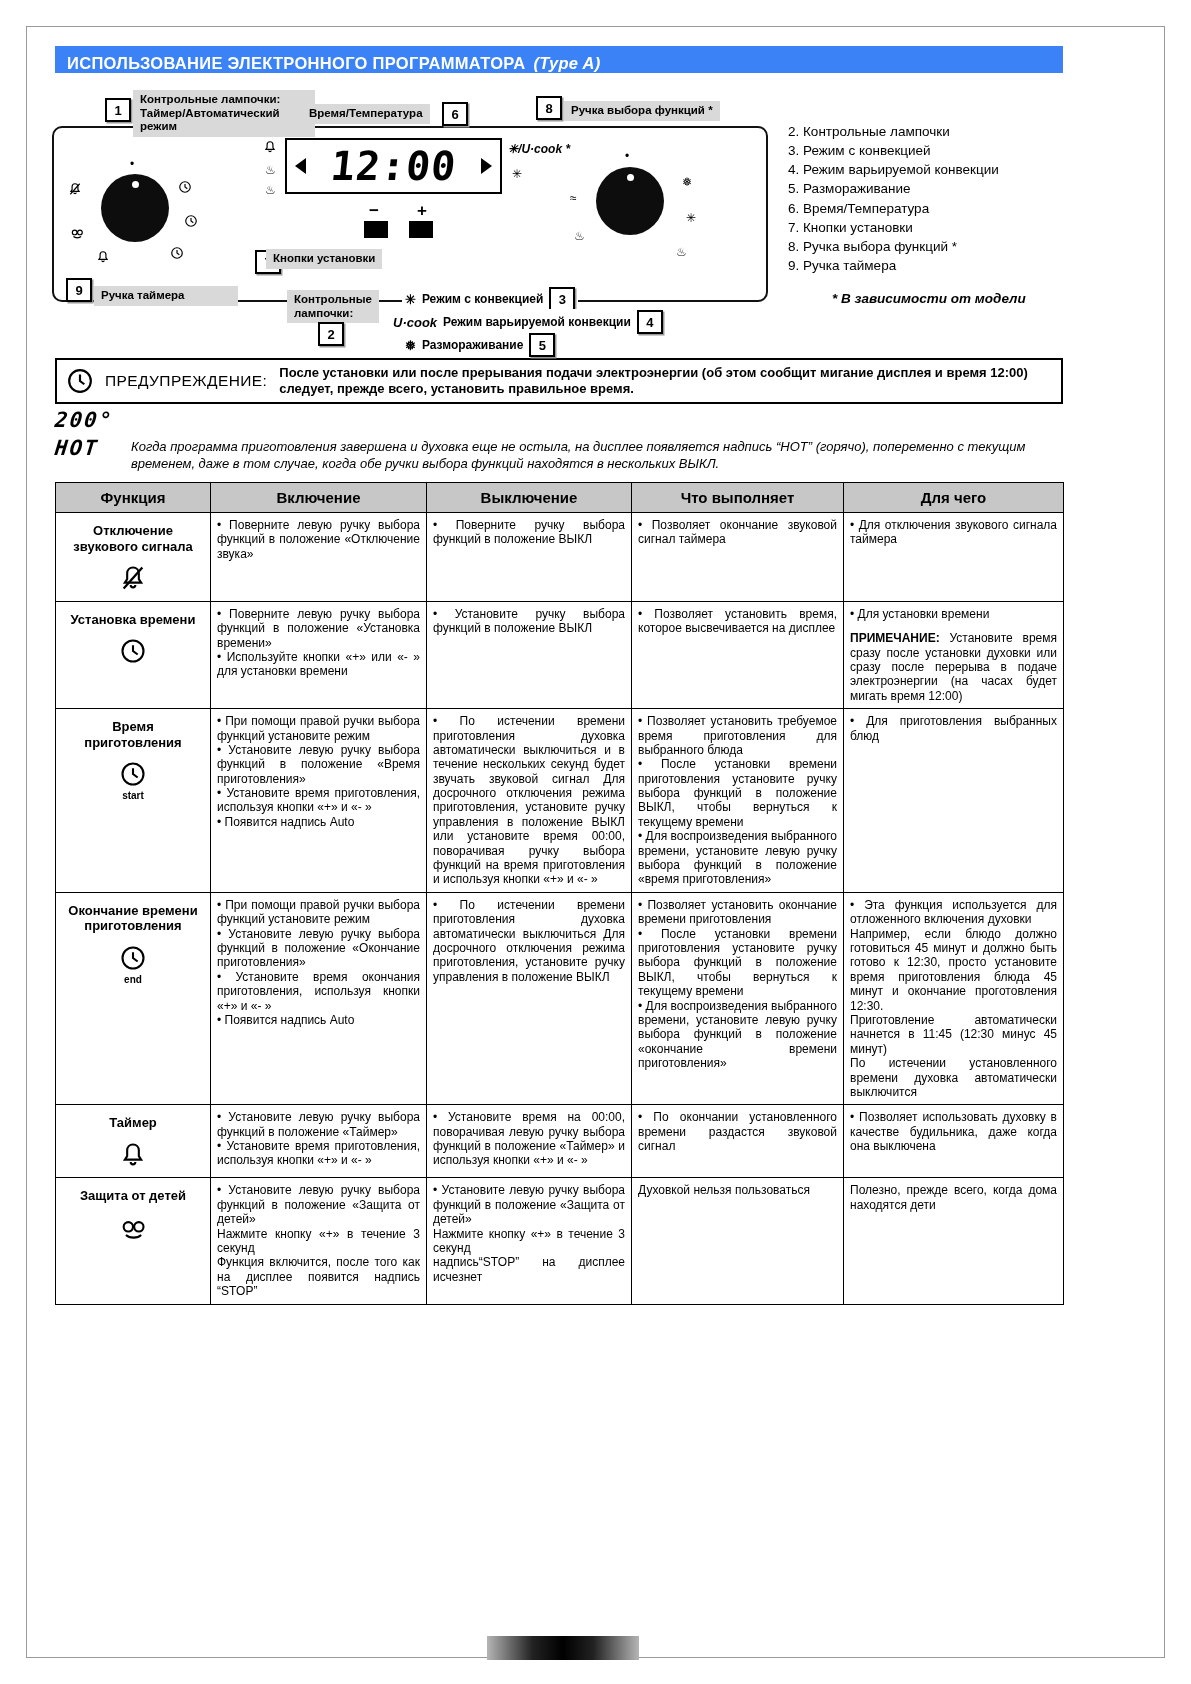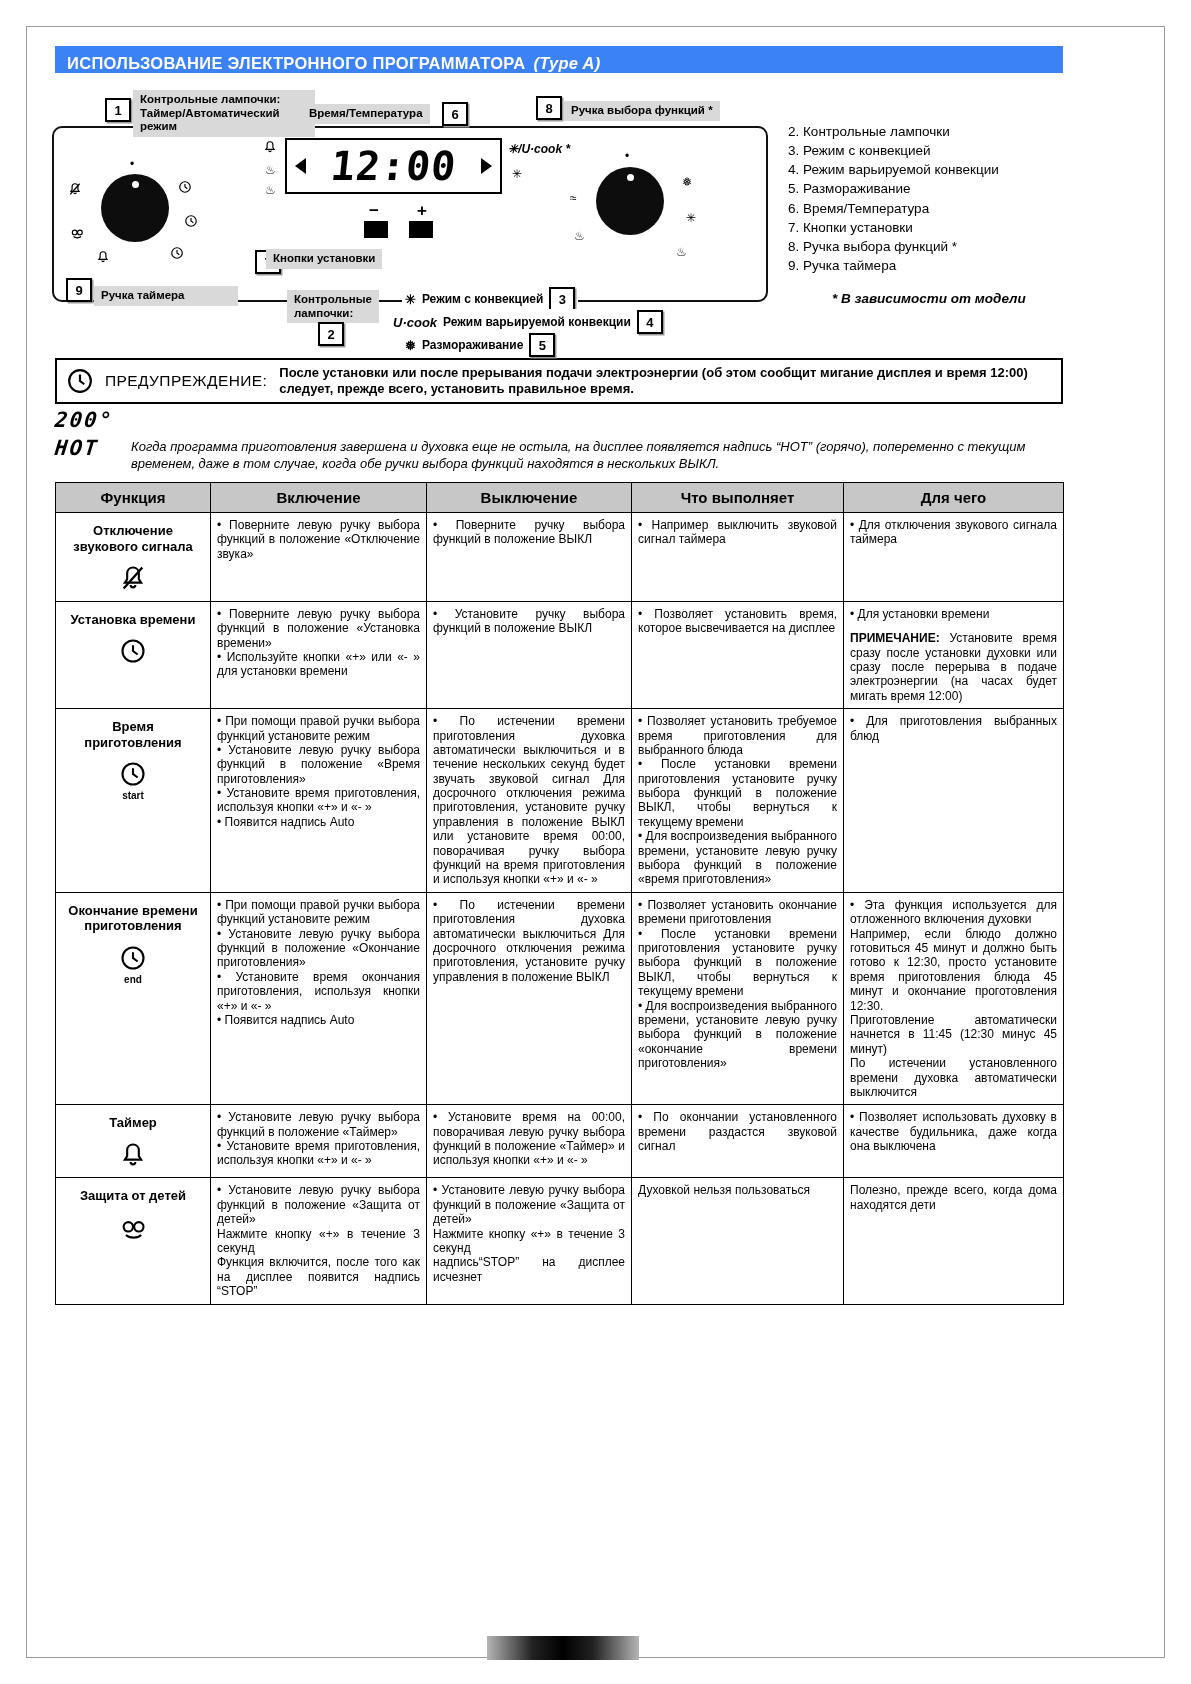--- a/index.html
+++ b/index.html
@@ -262,21 +262,21 @@
               </svg>
           </div>
         </td>
         <td>
             <div class="pre">• Поверните левую ручку выбора функций в положение «Отключение звука»</div>
           </td>
         <td>
             <div class="pre">• Поверните ручку выбора функций в положение ВЫКЛ</div>
           </td>
         <td>
-            <div class="pre">• Например выключить звуковой сигнал таймера</div>
+            <div class="pre">• Позволяет окончание звуковой сигнал таймера</div>
           </td>
         <td>
             <div class="pre">• Для отключения звукового сигнала таймера</div>
           </td>
       </tr>
       <tr>
         <td class="fncell">
           <div>Установка времени</div>
           <div class="fnicon">
             <svg viewBox="0 0 24 24">

